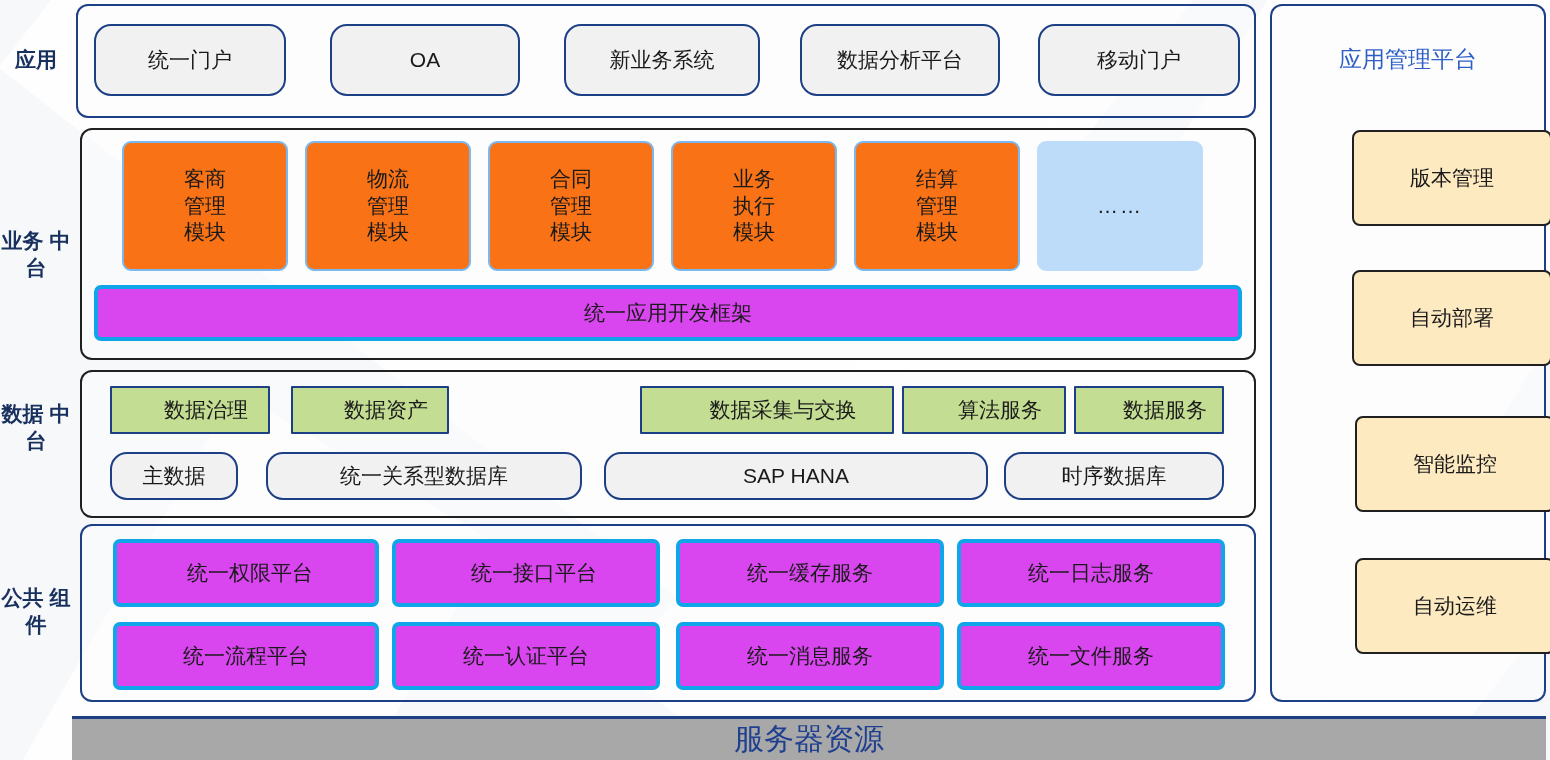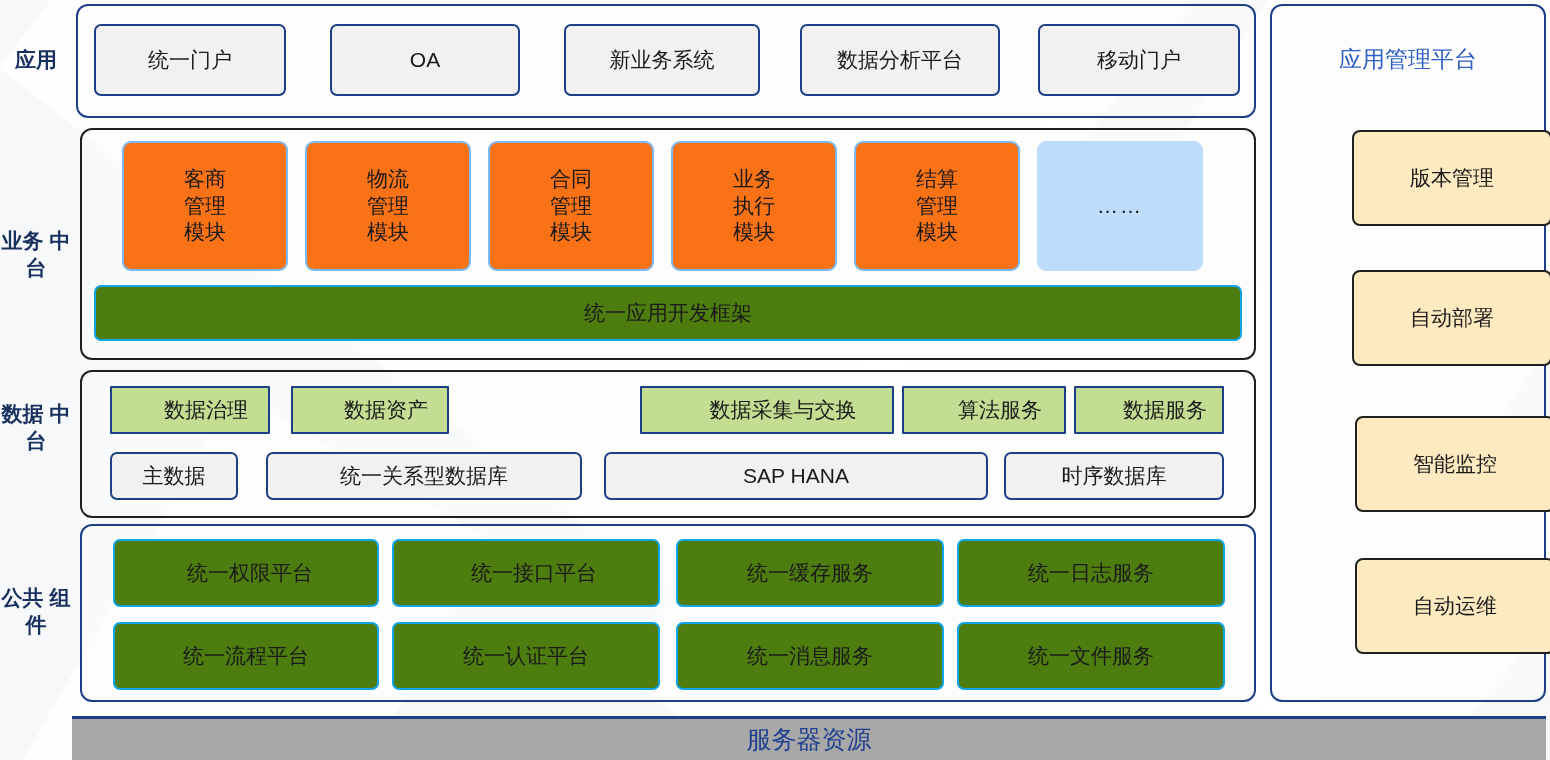--- a/index.html
+++ b/index.html
@@ -47,44 +47,44 @@
     box-sizing:border-box;
     display:flex;
     align-items:center;
     justify-content:center;
     text-align:center;
     font-size:21px;
     color:#1a1a1a;
     line-height:1.28;
     white-space:pre-line;
   }
-  .box.gray{background:#f1f1f1;border:2px solid #1d3f86;border-radius:7px;text-align:center;}
+  .box.gray{background:#f1f1f1;border:2px solid #1d3f86;border-radius:17px;text-align:center;}
   .box.blue{background:#f97316;border:2px solid #7ab8ef;border-radius:9px;}
   .box.blue-plain{background:#bcdcfa;border:2px solid #bcdcfa;border-radius:9px;}
   .box.green{background:#c3dd92;border:2px solid #1d3f86;border-radius:1px;padding-left:32px;}
-  .box.cream{background:#4d7c0f;border:2px solid #0ea5e9;border-radius:7px;}
+  .box.cream{background:#d946ef;border:4px solid #0ea5e9;border-radius:7px;}
   .box.cream-dark{background:#fdeac1;border:2px solid #202020;border-radius:8px;margin-left:44px;}
 
   
   .side-title{
     position:absolute;
     color:#2f5fc4;
     font-size:23px;
     text-align:center;
     width:100%;
     left:0;
   }
 
   
   .server-bar{
     position:absolute;
     background:#a8a8a8;
     border-top:3px solid #1d3f86;
     display:flex;align-items:center;justify-content:center;
-    color:#1f3f8f;font-size:25px;
+    color:#1f3f8f;font-size:30px;
     box-sizing:border-box;
   }
   .dots{letter-spacing:2px;font-size:21px;}
 </style>
 </head>
 <body>
 
 <div class="bg-deco">
   <i class="bg1"></i>
     <i class="bg2"></i>

